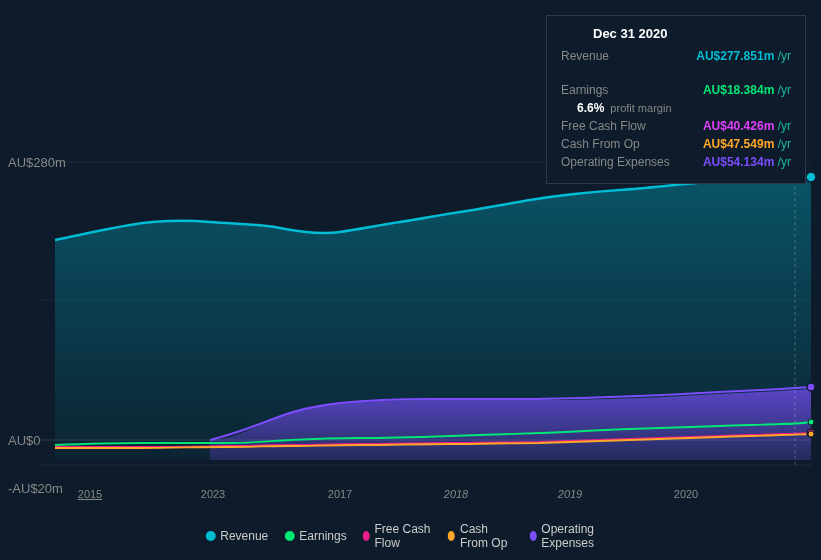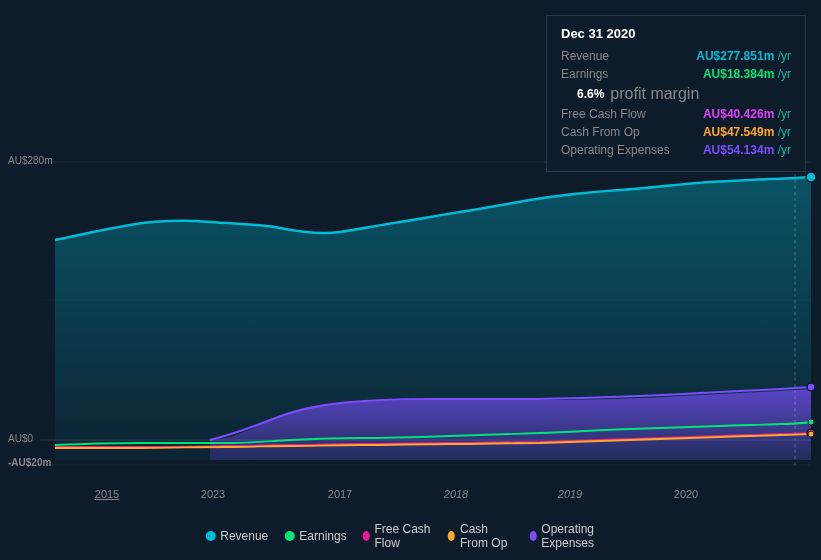--- a/index.html
+++ b/index.html
@@ -27,54 +27,55 @@
       border: 1px solid #2a3a4a;
       padding: 10px 14px;
       min-width: 260px;
       z-index: 10;
     }
     .tooltip-title {
       color: #fff;
       font-size: 13px;
       font-weight: bold;
       margin-bottom: 8px;
+      margin-left: 32px;
     }
     .tooltip-row {
       display: flex;
       justify-content: space-between;
       align-items: baseline;
       margin-bottom: 4px;
       font-size: 12px;
     }
     .tooltip-label { color: #888; }
     .tooltip-value { font-weight: bold; }
     .tooltip-value .unit { color: #14b8a6; font-weight: normal; }
     .color-cyan { color: #00bcd4; }
-    .color-green { color: #00e676; }
+    .color-green { color: #00e676; margin-top: 16px; }
     .color-magenta { color: #e040fb; }
     .color-orange { color: #ffa726; }
     .color-purple { color: #7c4dff; }
     .profit-margin {
       display: flex;
       align-items: center;
       gap: 6px;
       margin-top: 2px;
       margin-bottom: 4px;
       padding-left: 0;
       margin-left: 16px;
     }
     .profit-margin .pct { color: #fff; font-weight: bold; font-size: 12px; }
-    .profit-margin .pm-label { color: #888; font-size: 16px; }
+    .profit-margin .pm-label { color: #888; font-size: 11px; }
 
     
     .y-label {
       position: absolute;
       left: 8px;
       color: #888;
-      font-size: 10px;
+      font-size: 13px;
     }
 
     
     .x-label {
       position: absolute;
       bottom: 60px;
       color: #888;
       font-size: 11px;
       transform: translateX(-50%);
     }
@@ -247,23 +248,23 @@
     <circle cx="811" cy="434" r="3" fill="#ffa726" stroke="#0d1b2a" stroke-width="1"></circle>
 
     <circle cx="811" cy="422" r="3" fill="#00e676" stroke="#0d1b2a" stroke-width="1"></circle>
 
     <line x1="795" y1="162" x2="795" y2="465" stroke="rgba(255,255,255,0.25)" stroke-width="1" stroke-dasharray="3,3"></line>
 
   </svg>
 
   <div class="y-label" style="top: 155px;">AU$280m</div>
   <div class="y-label" style="top: 433px;">AU$0</div>
-  <div class="y-label" style="top: 457px; font-weight: bold;">-AU$20m</div>
-
-  <div class="x-label" style="left: 107px; text-decoration: underline;">2015</div>
+  <div class="y-label" style="top: 481px;">-AU$20m</div>
+
+  <div class="x-label" style="left: 90px; text-decoration: underline;">2015</div>
   <div class="x-label" style="left: 213px;">2023</div>
   <div class="x-label" style="left: 340px;">2017</div>
   <div class="x-label" style="left: 456px; font-style: italic;">2018</div>
   <div class="x-label" style="left: 570px; font-style: italic;">2019</div>
   <div class="x-label" style="left: 686px;">2020</div>
 
   <div class="tooltip">
     <div class="tooltip-title">Dec 31 2020</div>
 
     <div class="tooltip-row">

